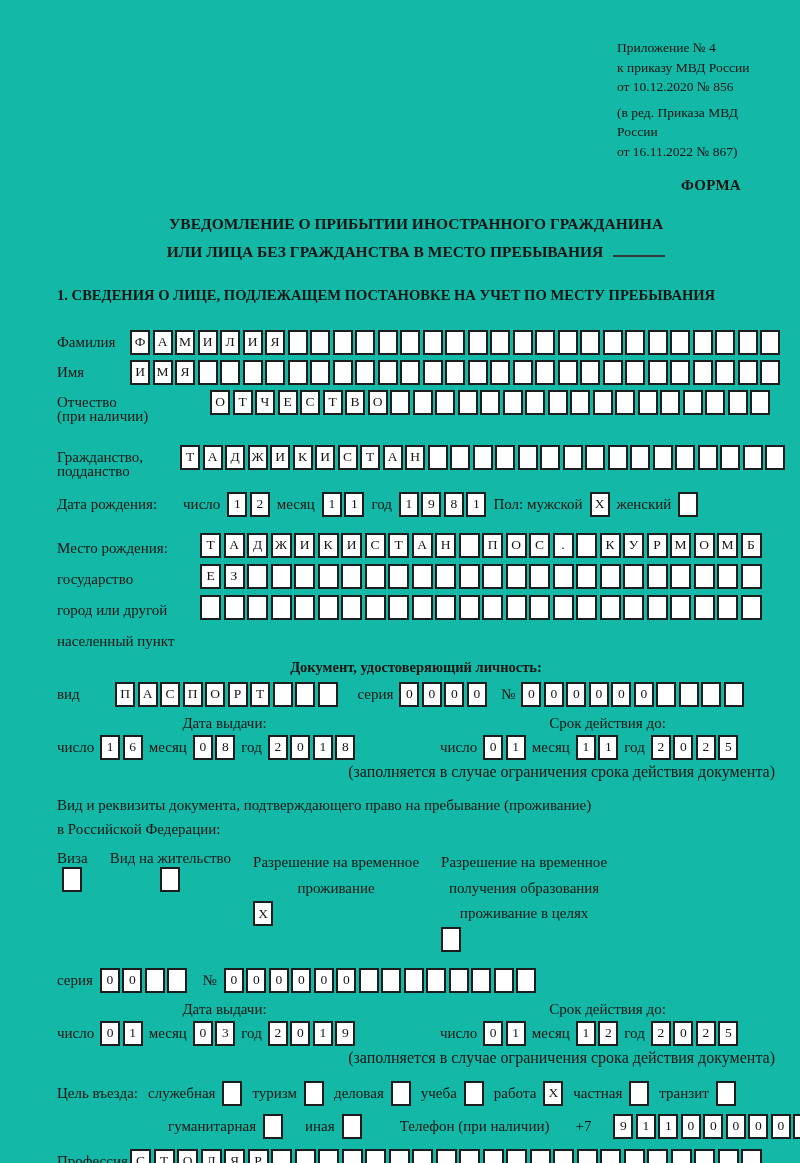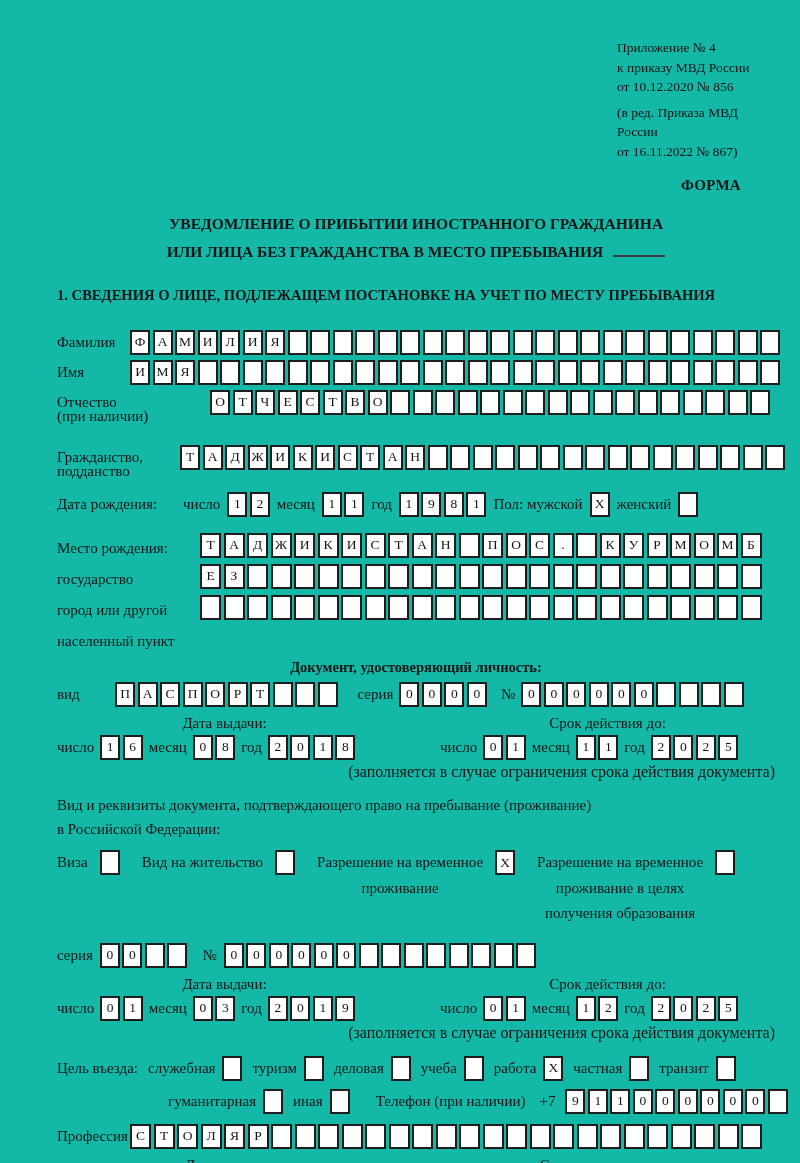--- a/index.html
+++ b/index.html
@@ -46,30 +46,30 @@
   .datepair { display:flex; justify-content:space-between; margin-top:8px; }
   .dcol { width:335px; }
   .dhead { text-align:center; font-size:15px; margin-bottom:3px; }
   .dcells { column-gap:6px; }
   .validnote { text-align:right; font-size:16px; margin-top:3px; }
 
   .plain { font-size:15px; margin-top:12px; line-height:1.65; }
 
   
   .permits { display:flex; align-items:flex-start; margin-top:8px; column-gap:22px; }
-  .pitem { display:flex; align-items:center; column-gap:12px; }
+  .pitem { display:flex; align-items:center; column-gap:12px;flex-direction:column; }
   .pitem.top { align-items:flex-start; }
   .plabel { text-align:center; font-size:15px; line-height:1.7; }
 
   .seriarow { margin-top:16px; column-gap:7px; }
 
   
   .purpose { margin-top:14px; column-gap:4px; }
   .pair { display:flex; align-items:center; column-gap:7px; margin-left:6px; }
-  .purpose2 { margin-top:8px; margin-left:105px; column-gap:4px; }
+  .purpose2 { margin-top:8px; margin-left:105px; column-gap:16px; }
   .phlbl { margin-left:22px; }
   .pfx { margin-left:10px; margin-right:6px; }
 </style>
 </head>
 <body>
 
 <div class="page">
 
   <div class="appendix">
     <div>Приложение № 4</div>
@@ -458,22 +458,22 @@
         <div>Разрешение на временное</div>
         <div>проживание</div>
       </div>
       <span class="cellrow">
           <span class="cell">X</span>
         </span>
     </div>
     <div class="pitem top">
       <div class="plabel">
         <div>Разрешение на временное</div>
+        <div>получения образования</div>
         <div>проживание в целях</div>
-        <div>получения образования</div>
       </div>
       <span class="cellrow">
           <span class="cell"></span>
         </span>
     </div>
   </div>
 
   <div class="frow seriarow">
     <span class="lbl">серия</span>
     <span class="cellrow">

